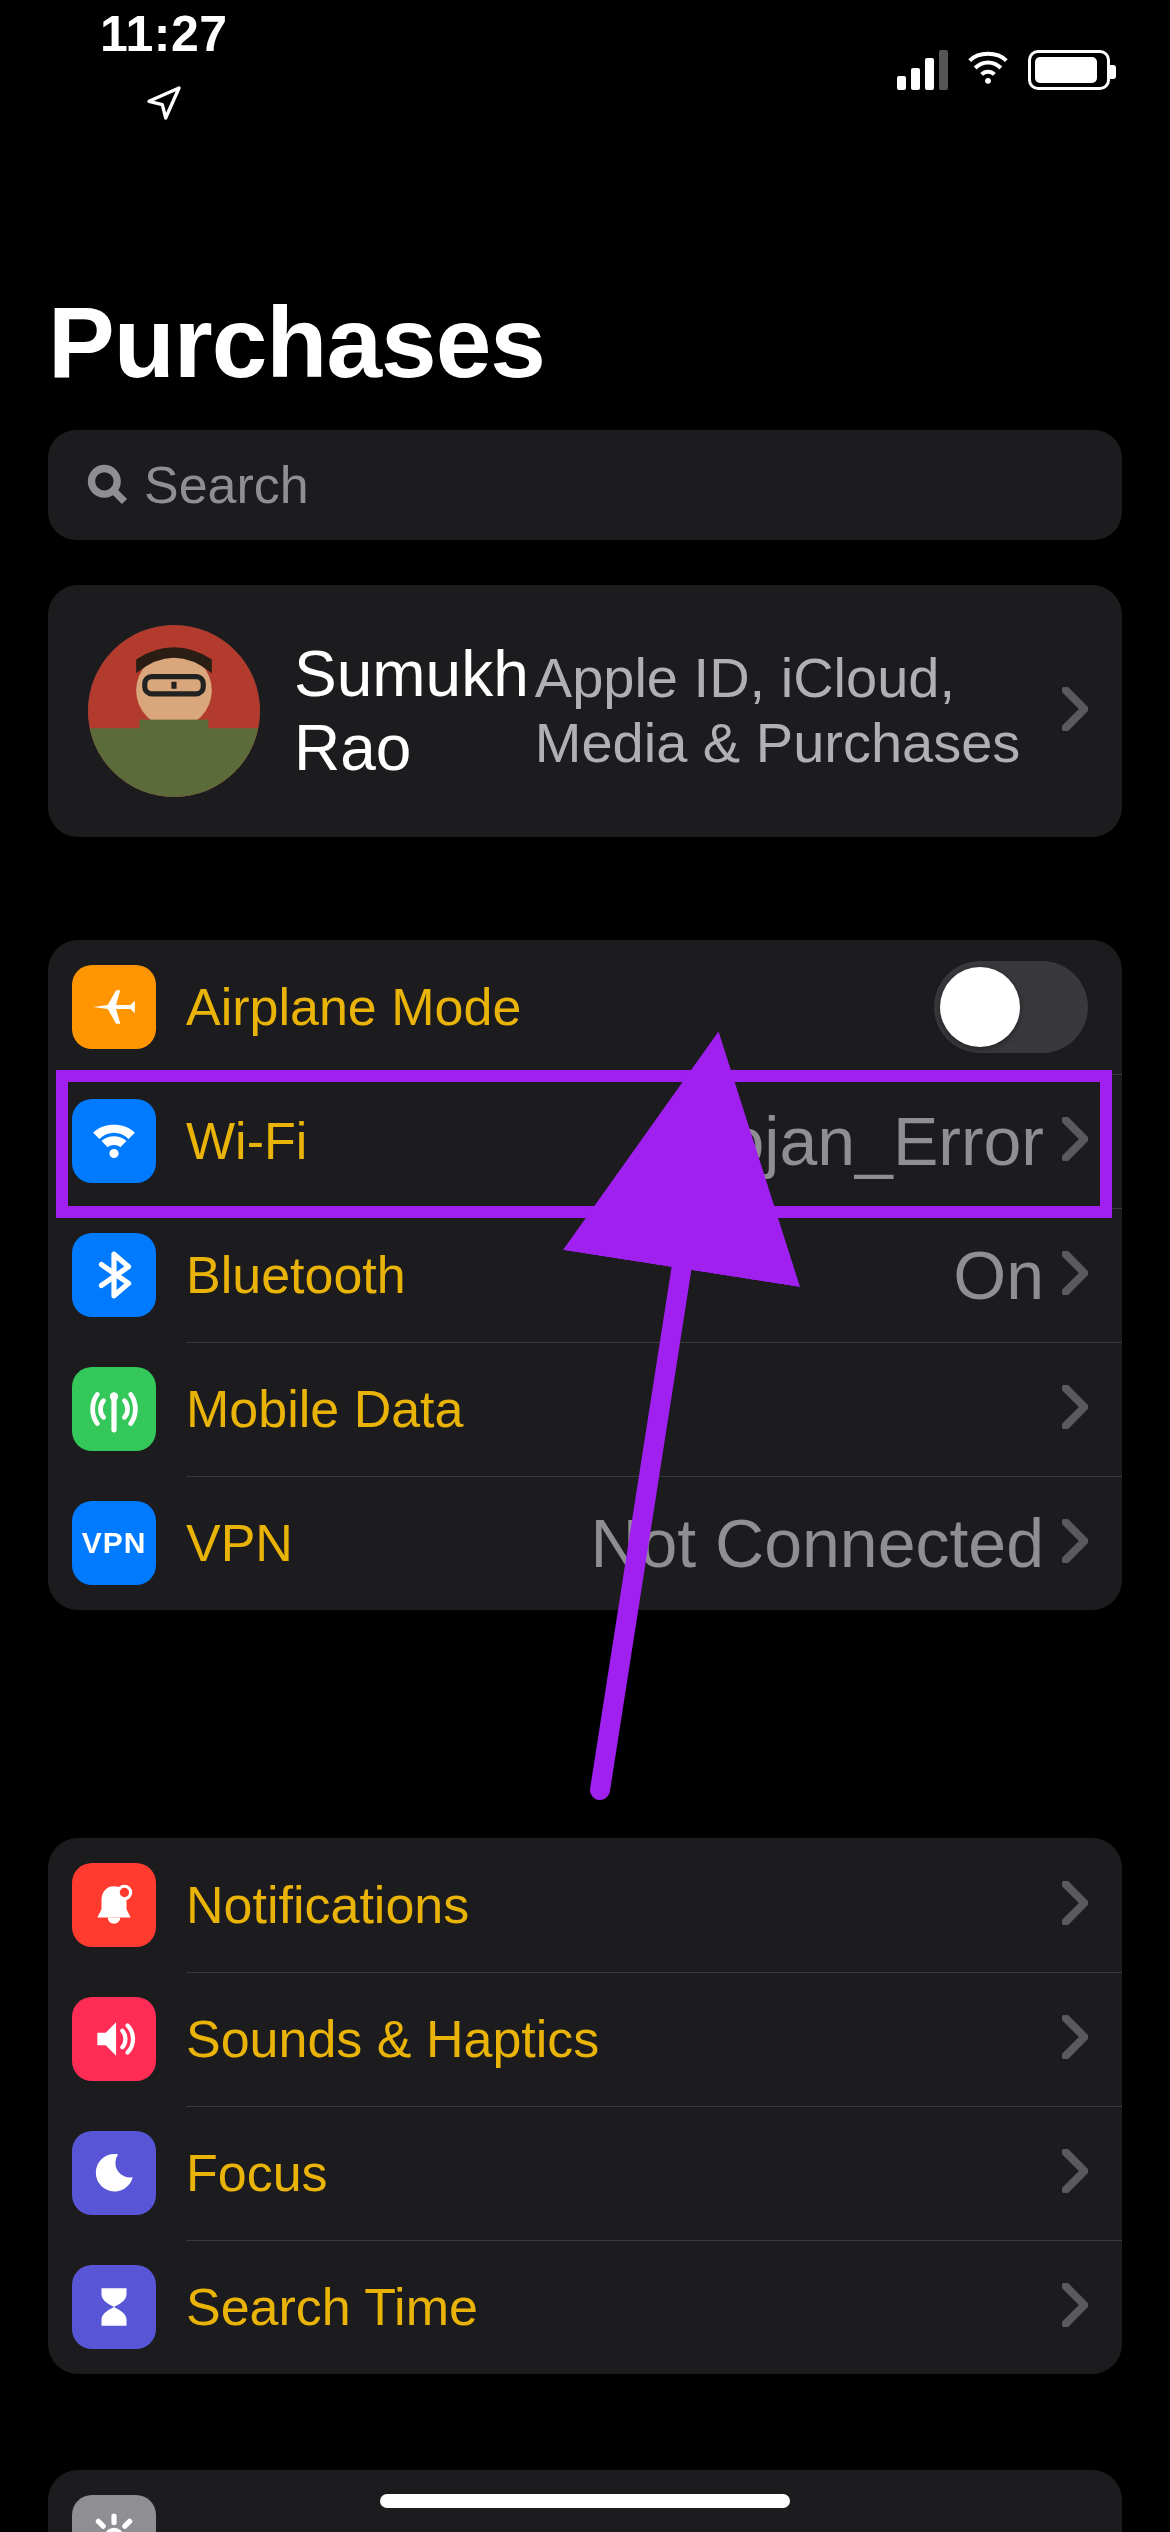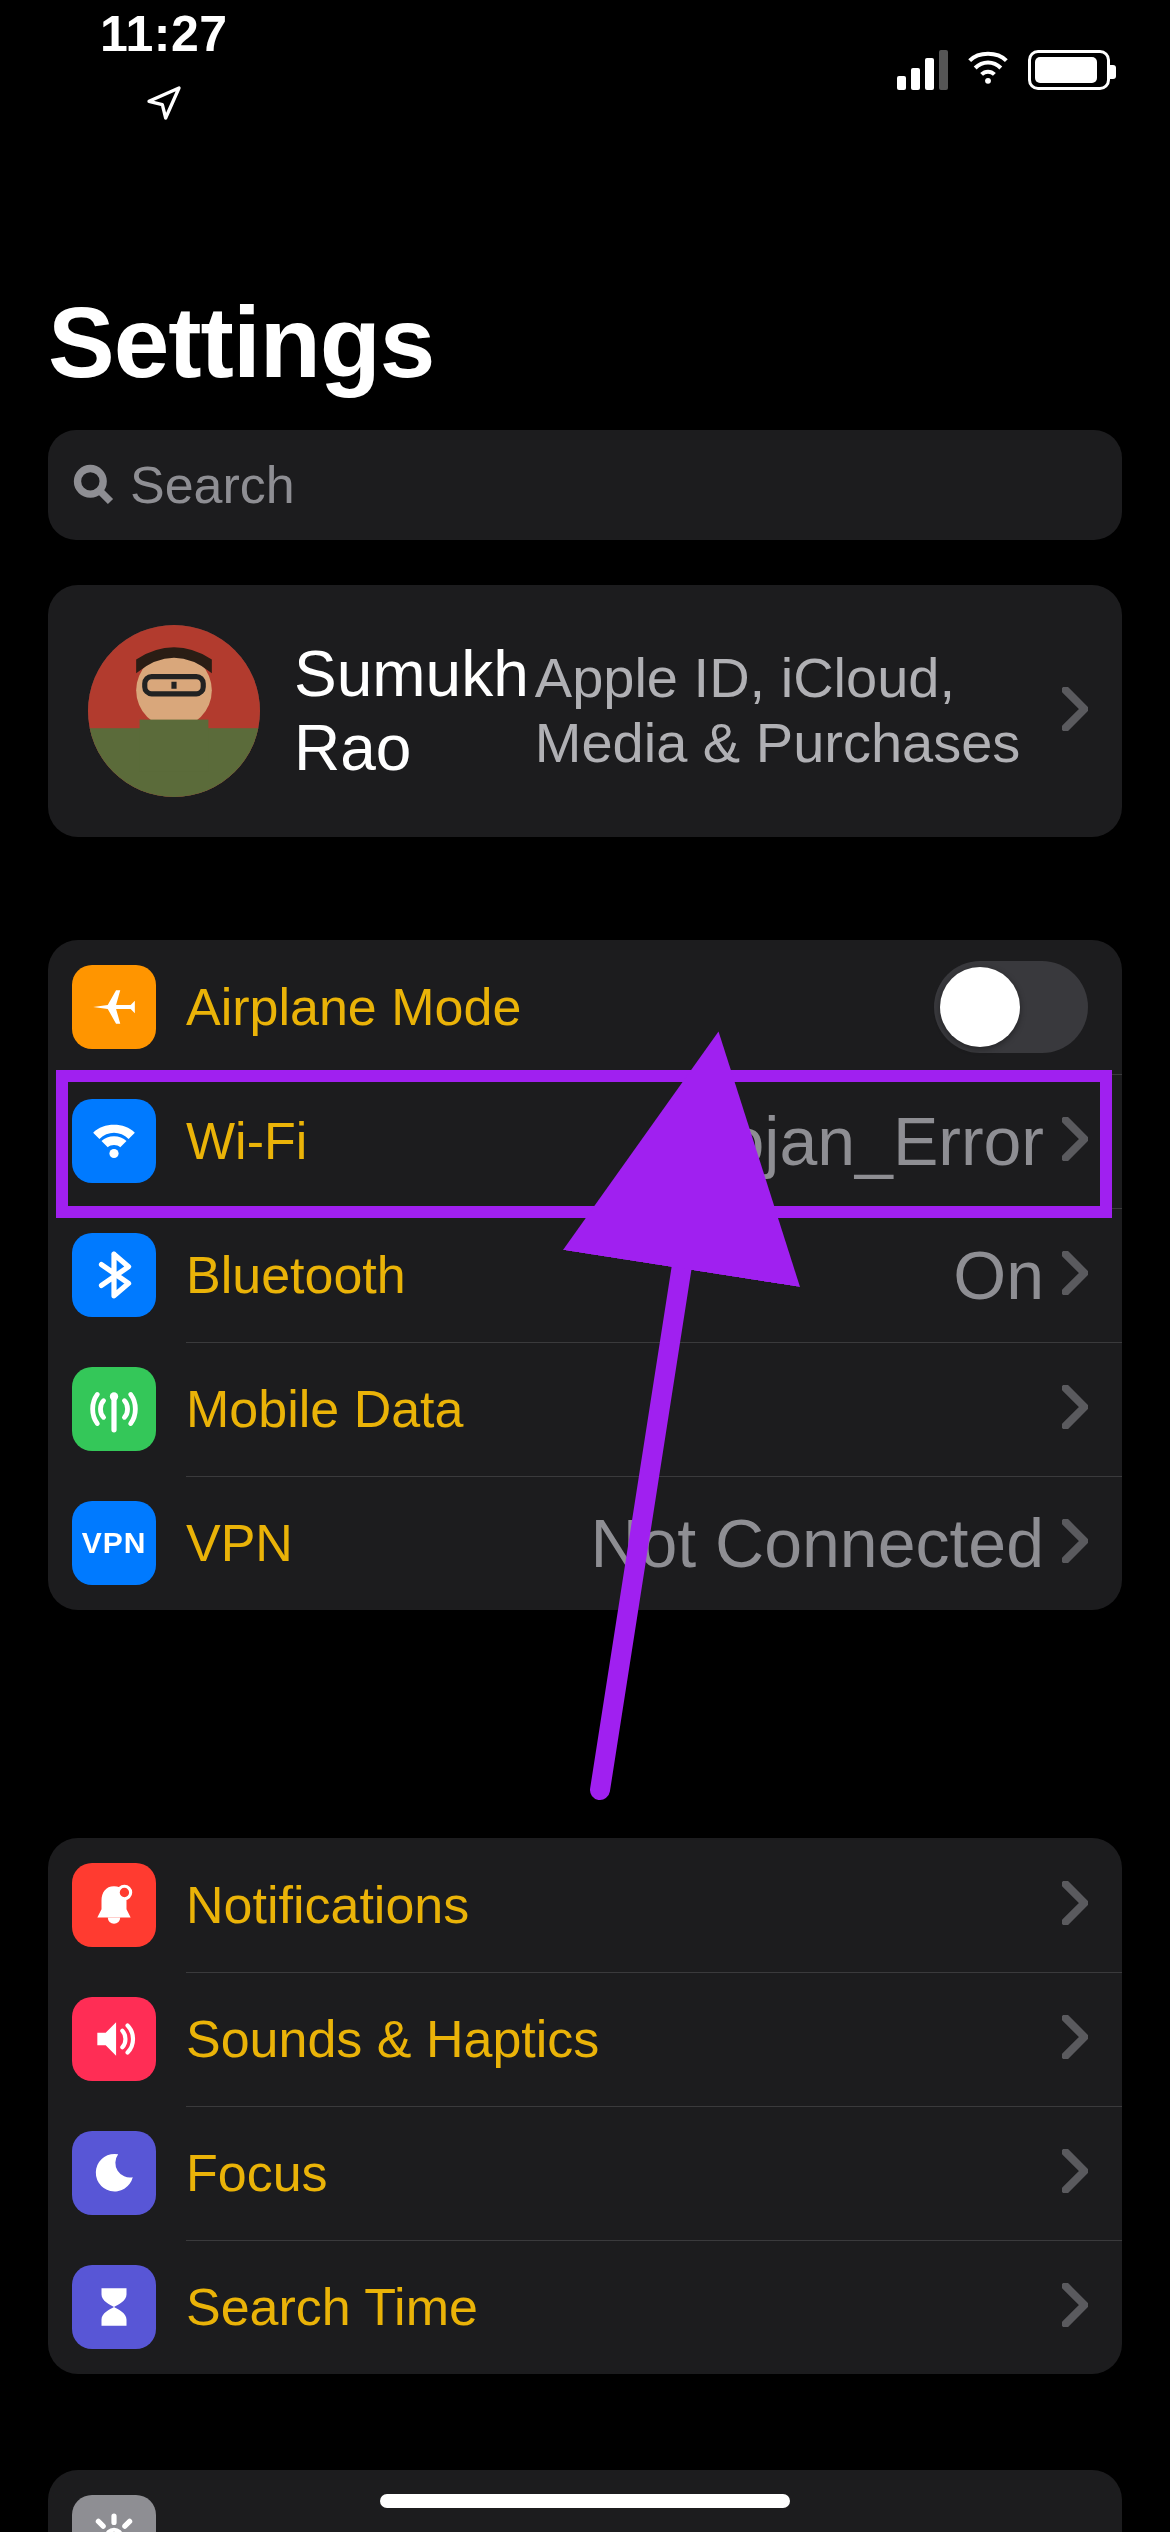--- a/index.html
+++ b/index.html
@@ -22,21 +22,21 @@
   .wifi-status svg { width:44px; height:44px; }
   .battery { width: 82px; height: 40px; border: 3.5px solid #fff; border-radius: 10px; position:relative; }
   .battery::after { content:""; position:absolute; right:-9px; top:12px; width:6px; height:14px; background:#fff; border-radius:0 3px 3px 0; }
   .battery .fill { position:absolute; left:4px; top:4px; bottom:4px; width:62px; background:#fff; border-radius:5px; }
 
   
   .title { position:absolute; top: 285px; left: 48px; font-size: 100px; font-weight: 800; letter-spacing: -1px; }
 
   
   .search { position:absolute; top: 430px; left:48px; right:48px; height:110px;
-    background:#1c1c1e; border-radius: 28px; display:flex; align-items:center; padding: 0 24px; gap:14px;}
+    background:#1c1c1e; border-radius: 28px; display:flex; align-items:center; padding: 0 38px; gap:14px;}
   .search svg { width:44px; height:44px; stroke:#8e8e93; fill:none; stroke-width:4;}
   .search .ph { color:#8e8e93; font-size:52px; }
 
   
   .group { position:absolute; left:48px; right:48px; background:#1c1c1e; border-radius: 30px; overflow:hidden; }
   .row { display:flex; align-items:center; height:134px; padding: 0 34px 0 24px; position:relative; }
   .row + .row::before { content:""; position:absolute; left:138px; right:0; top:0; height:1px; background:#3a3a3c; }
   .icon-box { width:84px; height:84px; border-radius:20px; display:flex; align-items:center; justify-content:center; flex:0 0 84px; margin-right:30px;}
   .icon-box svg { width:50px; height:50px; fill:#fff; }
   .row-label { font-size:52px; font-weight:400; color:#eab308; flex:1; }
@@ -106,21 +106,21 @@
             <path d="M8.5 15.5 C10.5 13.5 13.5 13.5 15.5 15.5" fill="none" stroke="#fff" stroke-width="2.2"></path>
             <circle cx="12" cy="19" r="1.6" fill="#fff"></circle>
           </svg>
       </span>
       <span class="battery">
           <span class="fill"></span>
         </span>
     </div>
   </div>
 
-  <div class="title">Settings</div>
+  <div class="title">Purchases</div>
 
   <div class="search">
     <svg viewBox="0 0 24 24">
         <circle cx="10" cy="10" r="7"></circle>
         <line x1="15" y1="15" x2="21" y2="21"></line>
       </svg>
     <span class="ph">Search</span>
   </div>
 
   <div class="group profile-group">

